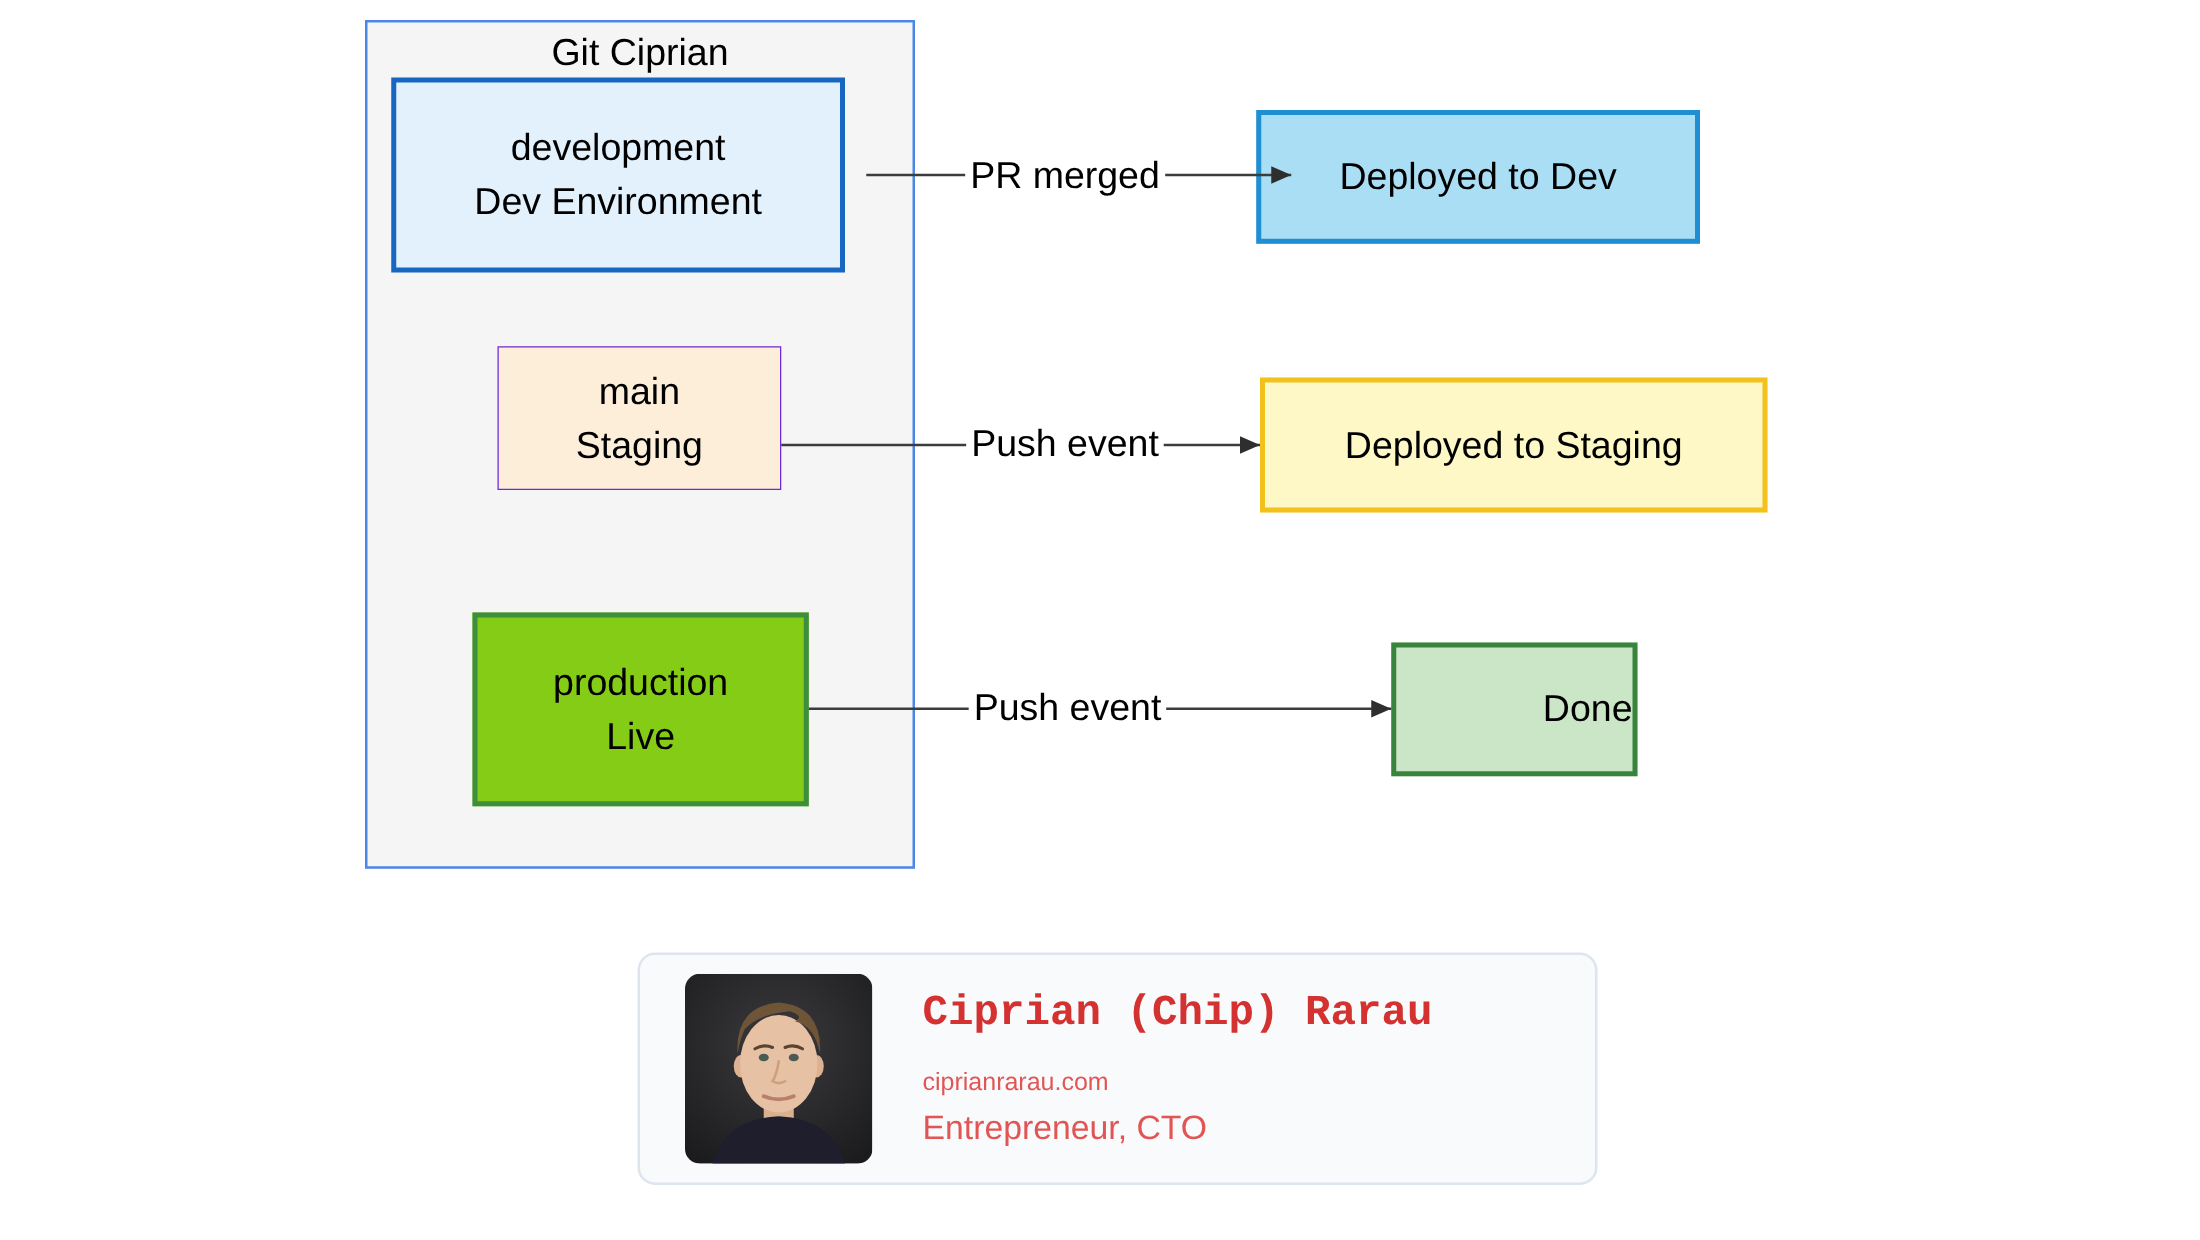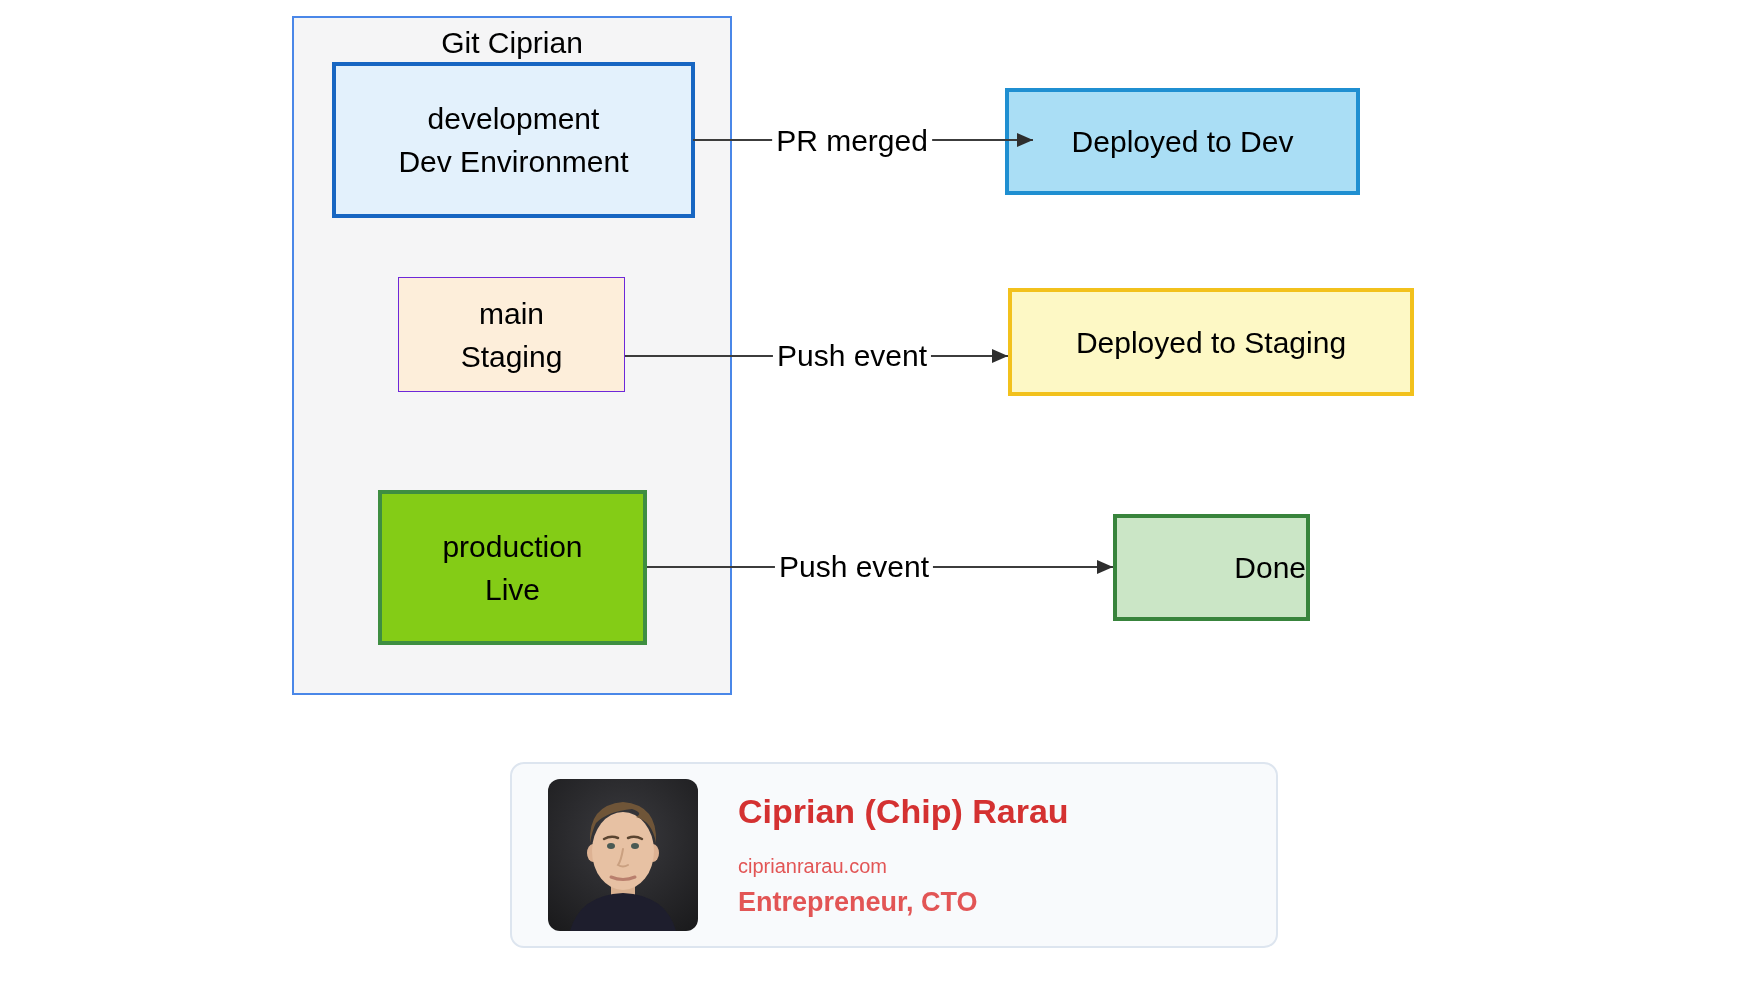--- a/index.html
+++ b/index.html
@@ -17,48 +17,48 @@
     position:absolute; top:8px; left:0; width:100%; text-align:center;
     font-size:30px; line-height:34px; color:#000;
   }
 
   
   .node {
     position:absolute; display:flex; flex-direction:column;
     justify-content:center; align-items:center; text-align:center;
     font-size:30px; line-height:43px; color:#000;
   }
-  .node-dev      { left:332px;  top:62px;  width:363px; height:156px; background:#e3f1fc; border:4px solid #1766c2; }
+  .node-dev      { left:313px;  top:62px;  width:363px; height:156px; background:#e3f1fc; border:4px solid #1766c2; }
   .node-main     { left:398px;  top:277px; width:227px; height:115px; background:#fdeeda; border:1px solid #6d28d9; }
   .node-prod     { left:378px;  top:490px; width:269px; height:155px; background:#84cc16; border:4px solid #3e8e41; }
   .node-dep-dev  { left:1005px; top:88px;  width:355px; height:107px; background:#aadef5; border:4px solid #1f8fd1; }
-  .node-dep-stg  { left:1008px; top:288px; width:406px; height:108px; background:#fdf8c5; border:4px solid #f2c11c;justify-content:center; }
+  .node-dep-stg  { left:1008px; top:302px; width:406px; height:108px; background:#fdf8c5; border:4px solid #f2c11c;justify-content:center; }
   .node-done     { left:1113px; top:514px; width:197px; height:107px; background:#cbe6c6; border:4px solid #38843c;align-items:flex-end; }
 
   
   .arrows-layer { position:absolute; left:0; top:0; width:1760px; height:992px; pointer-events:none; }
   .arrow-label {
     position:absolute; transform:translate(-50%,-50%); background:#ffffff;
     padding:0 4px; font-size:30px; line-height:36px; color:#000; white-space:nowrap;
   }
 
   
   .author-card {
     position:absolute; left:510px; top:762px; width:768px; height:186px;
     background:#f8fafc; border:2px solid #dde5ef; border-radius:14px;
     display:flex; align-items:center; gap:40px; padding-left:36px;
   }
   .author-photo {
     width:150px; height:152px; border-radius:12px; overflow:hidden; flex:0 0 auto;
   }
   .author-photo svg { display:block; width:100%; height:100%; }
   .author-text { display:flex; flex-direction:column; }
-  .author-name { font-size:34px; font-weight:bold; color:#d43131; line-height:42px; }
+  .author-name { font-size:34px; font-weight:bold; color:#d43131; line-height:42px;font-family:Liberation Mono, monospace; }
   .author-site { font-size:20px; font-weight:normal; color:#e25555; line-height:36px; margin-top:16px; }
-  .author-role { font-size:27px; font-weight:bold; color:#e25555; line-height:36px; }
+  .author-role { font-size:27px; font-weight:normal; color:#e25555; line-height:36px; }
 </style>
 </head>
 <body>
 
 <div class="canvas">
 
   <div class="group" style="left:292px; top:16px; width:440px; height:679px;">
     <div class="group-title">Git Ciprian</div>
   </div>
 

